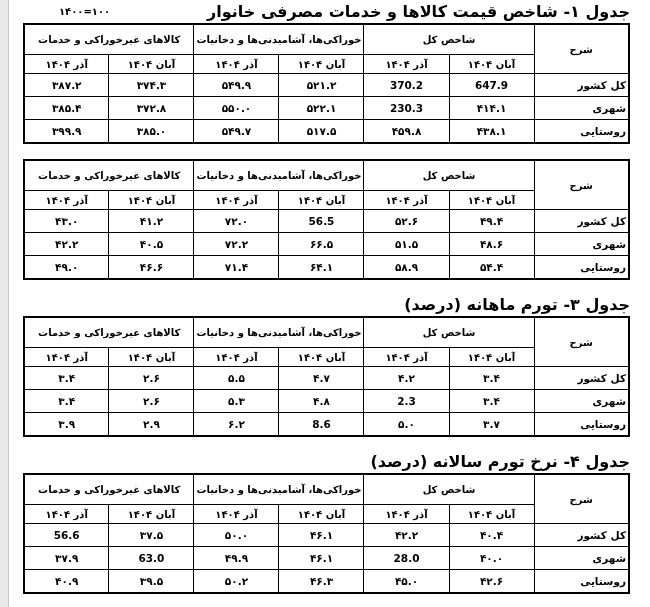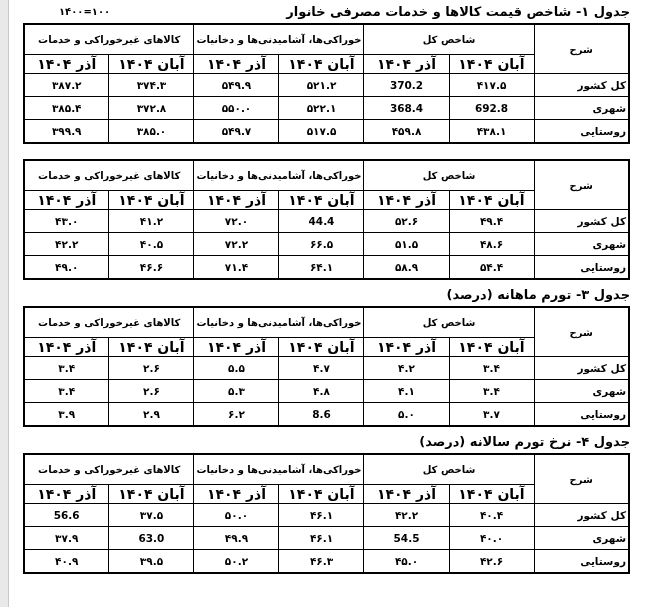--- a/index.html
+++ b/index.html
@@ -11,38 +11,38 @@
   .page-edge-strip{
     position:absolute;left:0;top:0;width:8px;height:100%;
     background:#e9e9e9;border-right:1px solid #c9c9c9;
   }
   .base-note{
     position:absolute;top:6px;left:34px;
     font-size:10px;direction:ltr;letter-spacing:0;margin-left:25px;
   }
   .content{position:absolute;top:5px;right:20px;width:606px}
   .block+.block{margin-top:15px}
-  .block:nth-of-type(n+3){margin-top:8px}
+  .block:nth-of-type(n+3){margin-top:18px}
   .tbl-title{
-    font-size:13px;line-height:13px;margin:0 0 5px 0;
+    font-size:16px;line-height:13px;margin:0 0 5px 0;
     font-weight:700;text-align:right;
   }
   table.grid{
     border-collapse:collapse;table-layout:fixed;width:606px;
     border:2px solid #000;background:#fff;
   }
   col.c-desc{width:95px}
   col.c-val{width:85px}
   th,td{
     border:1px solid #000;padding:0;text-align:center;
     vertical-align:middle;font-weight:700;overflow:hidden;white-space:nowrap;
   }
   tr.grp-row th{height:29px;font-size:10px}
   th.desc{font-size:10.5px}
-  tr.mon-row th{height:18px;font-size:14px}
+  tr.mon-row th{height:18px;font-size:10px}
   tbody td{height:22px;font-size:10.5px}
   td.lbl{text-align:right;padding-right:2px;padding-left:2px}
 </style>
 </head>
 <body>
 
 <div class="page-edge-strip"></div>
 <div class="base-note">۱۴۰۰=۱۰۰</div>
 
 <div class="content">
@@ -71,31 +71,31 @@
           <th>آذر ۱۴۰۴</th>
           <th>آبان ۱۴۰۴</th>
           <th>آذر ۱۴۰۴</th>
           <th>آبان ۱۴۰۴</th>
           <th>آذر ۱۴۰۴</th>
         </tr>
       </thead>
       <tbody>
         <tr>
           <td class="lbl">کل کشور</td>
-          <td class="val">۴۱۷.۵</td>
+          <td class="val">647.9</td>
           <td class="val">370.2</td>
           <td class="val">۵۲۱.۲</td>
           <td class="val">۵۴۹.۹</td>
           <td class="val">۳۷۴.۳</td>
           <td class="val">۳۸۷.۲</td>
         </tr>
         <tr>
           <td class="lbl">شهری</td>
-          <td class="val">692.8</td>
-          <td class="val">368.4</td>
+          <td class="val">۴۱۴.۱</td>
+          <td class="val">230.3</td>
           <td class="val">۵۲۲.۱</td>
           <td class="val">۵۵۰.۰</td>
           <td class="val">۳۷۲.۸</td>
           <td class="val">۳۸۵.۴</td>
         </tr>
         <tr>
           <td class="lbl">روستایی</td>
           <td class="val">۴۳۸.۱</td>
           <td class="val">۴۵۹.۸</td>
           <td class="val">۵۱۷.۵</td>
@@ -132,21 +132,21 @@
           <th>آذر ۱۴۰۴</th>
           <th>آبان ۱۴۰۴</th>
           <th>آذر ۱۴۰۴</th>
         </tr>
       </thead>
       <tbody>
         <tr>
           <td class="lbl">کل کشور</td>
           <td class="val">۴۹.۴</td>
           <td class="val">۵۲.۶</td>
-          <td class="val">44.4</td>
+          <td class="val">56.5</td>
           <td class="val">۷۲.۰</td>
           <td class="val">۴۱.۲</td>
           <td class="val">۴۳.۰</td>
         </tr>
         <tr>
           <td class="lbl">شهری</td>
           <td class="val">۴۸.۶</td>
           <td class="val">۵۱.۵</td>
           <td class="val">۶۶.۵</td>
           <td class="val">۷۲.۲</td>
@@ -200,21 +200,21 @@
           <td class="val">۳.۴</td>
           <td class="val">۴.۲</td>
           <td class="val">۴.۷</td>
           <td class="val">۵.۵</td>
           <td class="val">۲.۶</td>
           <td class="val">۳.۴</td>
         </tr>
         <tr>
           <td class="lbl">شهری</td>
           <td class="val">۳.۴</td>
-          <td class="val">۴.۱</td>
+          <td class="val">2.3</td>
           <td class="val">۴.۸</td>
           <td class="val">۵.۳</td>
           <td class="val">۲.۶</td>
           <td class="val">۳.۴</td>
         </tr>
         <tr>
           <td class="lbl">روستایی</td>
           <td class="val">۳.۷</td>
           <td class="val">۵.۰</td>
           <td class="val">8.6</td>
@@ -260,21 +260,21 @@
           <td class="val">۴۰.۴</td>
           <td class="val">۴۲.۲</td>
           <td class="val">۴۶.۱</td>
           <td class="val">۵۰.۰</td>
           <td class="val">۳۷.۵</td>
           <td class="val">56.6</td>
         </tr>
         <tr>
           <td class="lbl">شهری</td>
           <td class="val">۴۰.۰</td>
-          <td class="val">54.5</td>
+          <td class="val">28.0</td>
           <td class="val">۴۶.۱</td>
           <td class="val">۴۹.۹</td>
           <td class="val">63.0</td>
           <td class="val">۳۷.۹</td>
         </tr>
         <tr>
           <td class="lbl">روستایی</td>
           <td class="val">۴۲.۶</td>
           <td class="val">۴۵.۰</td>
           <td class="val">۴۶.۳</td>

